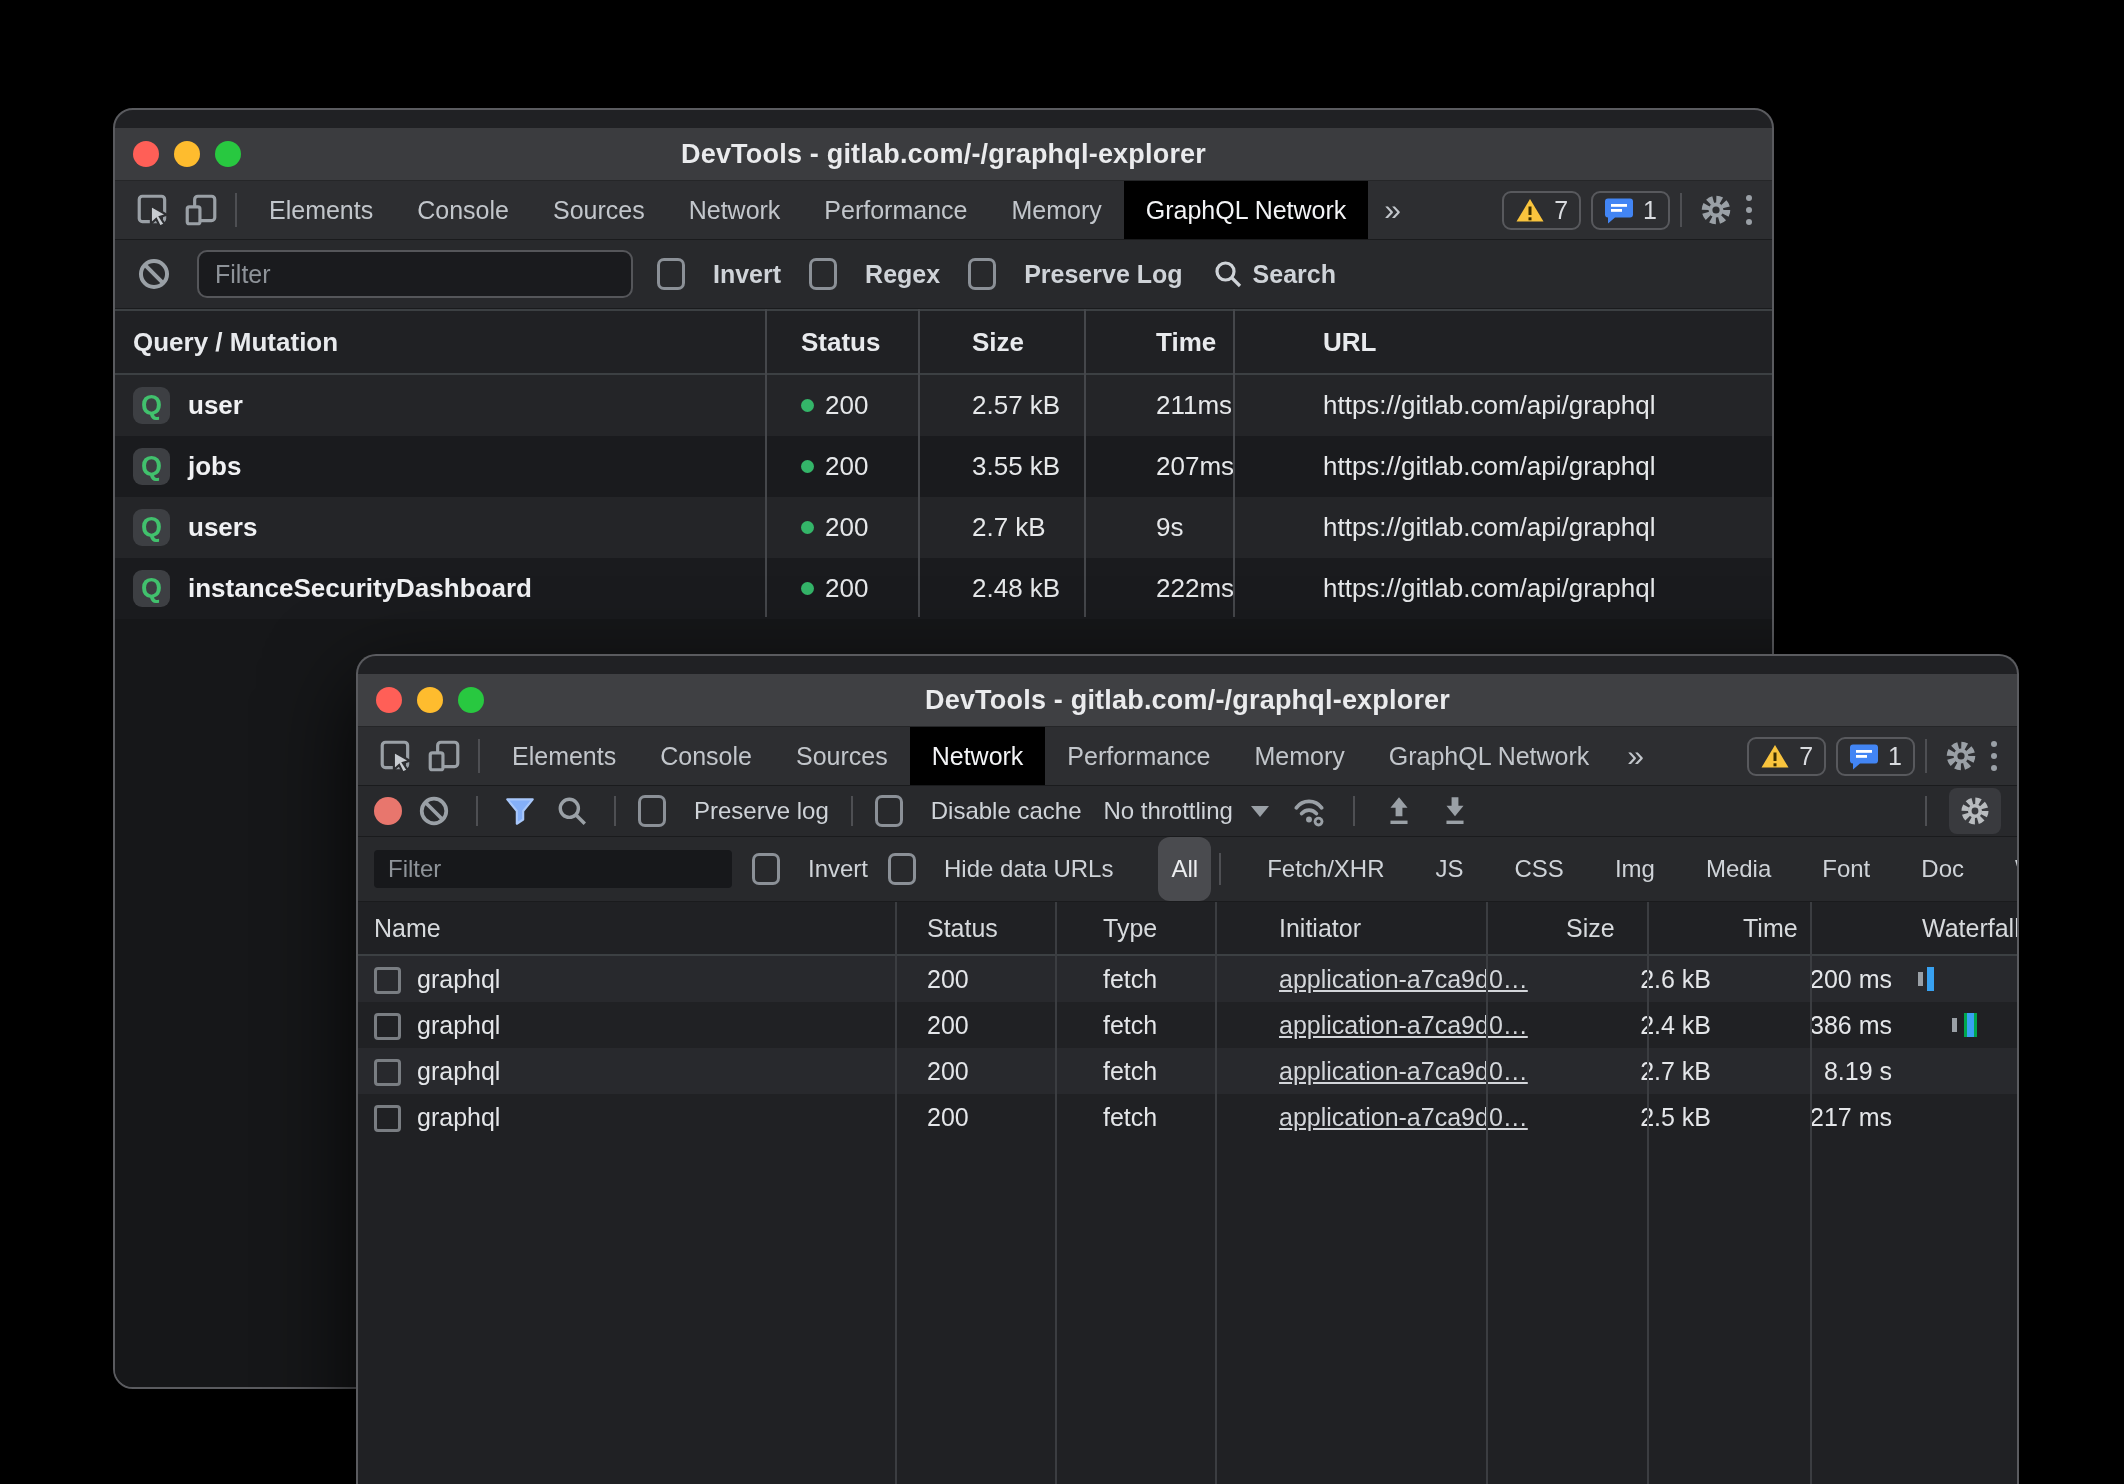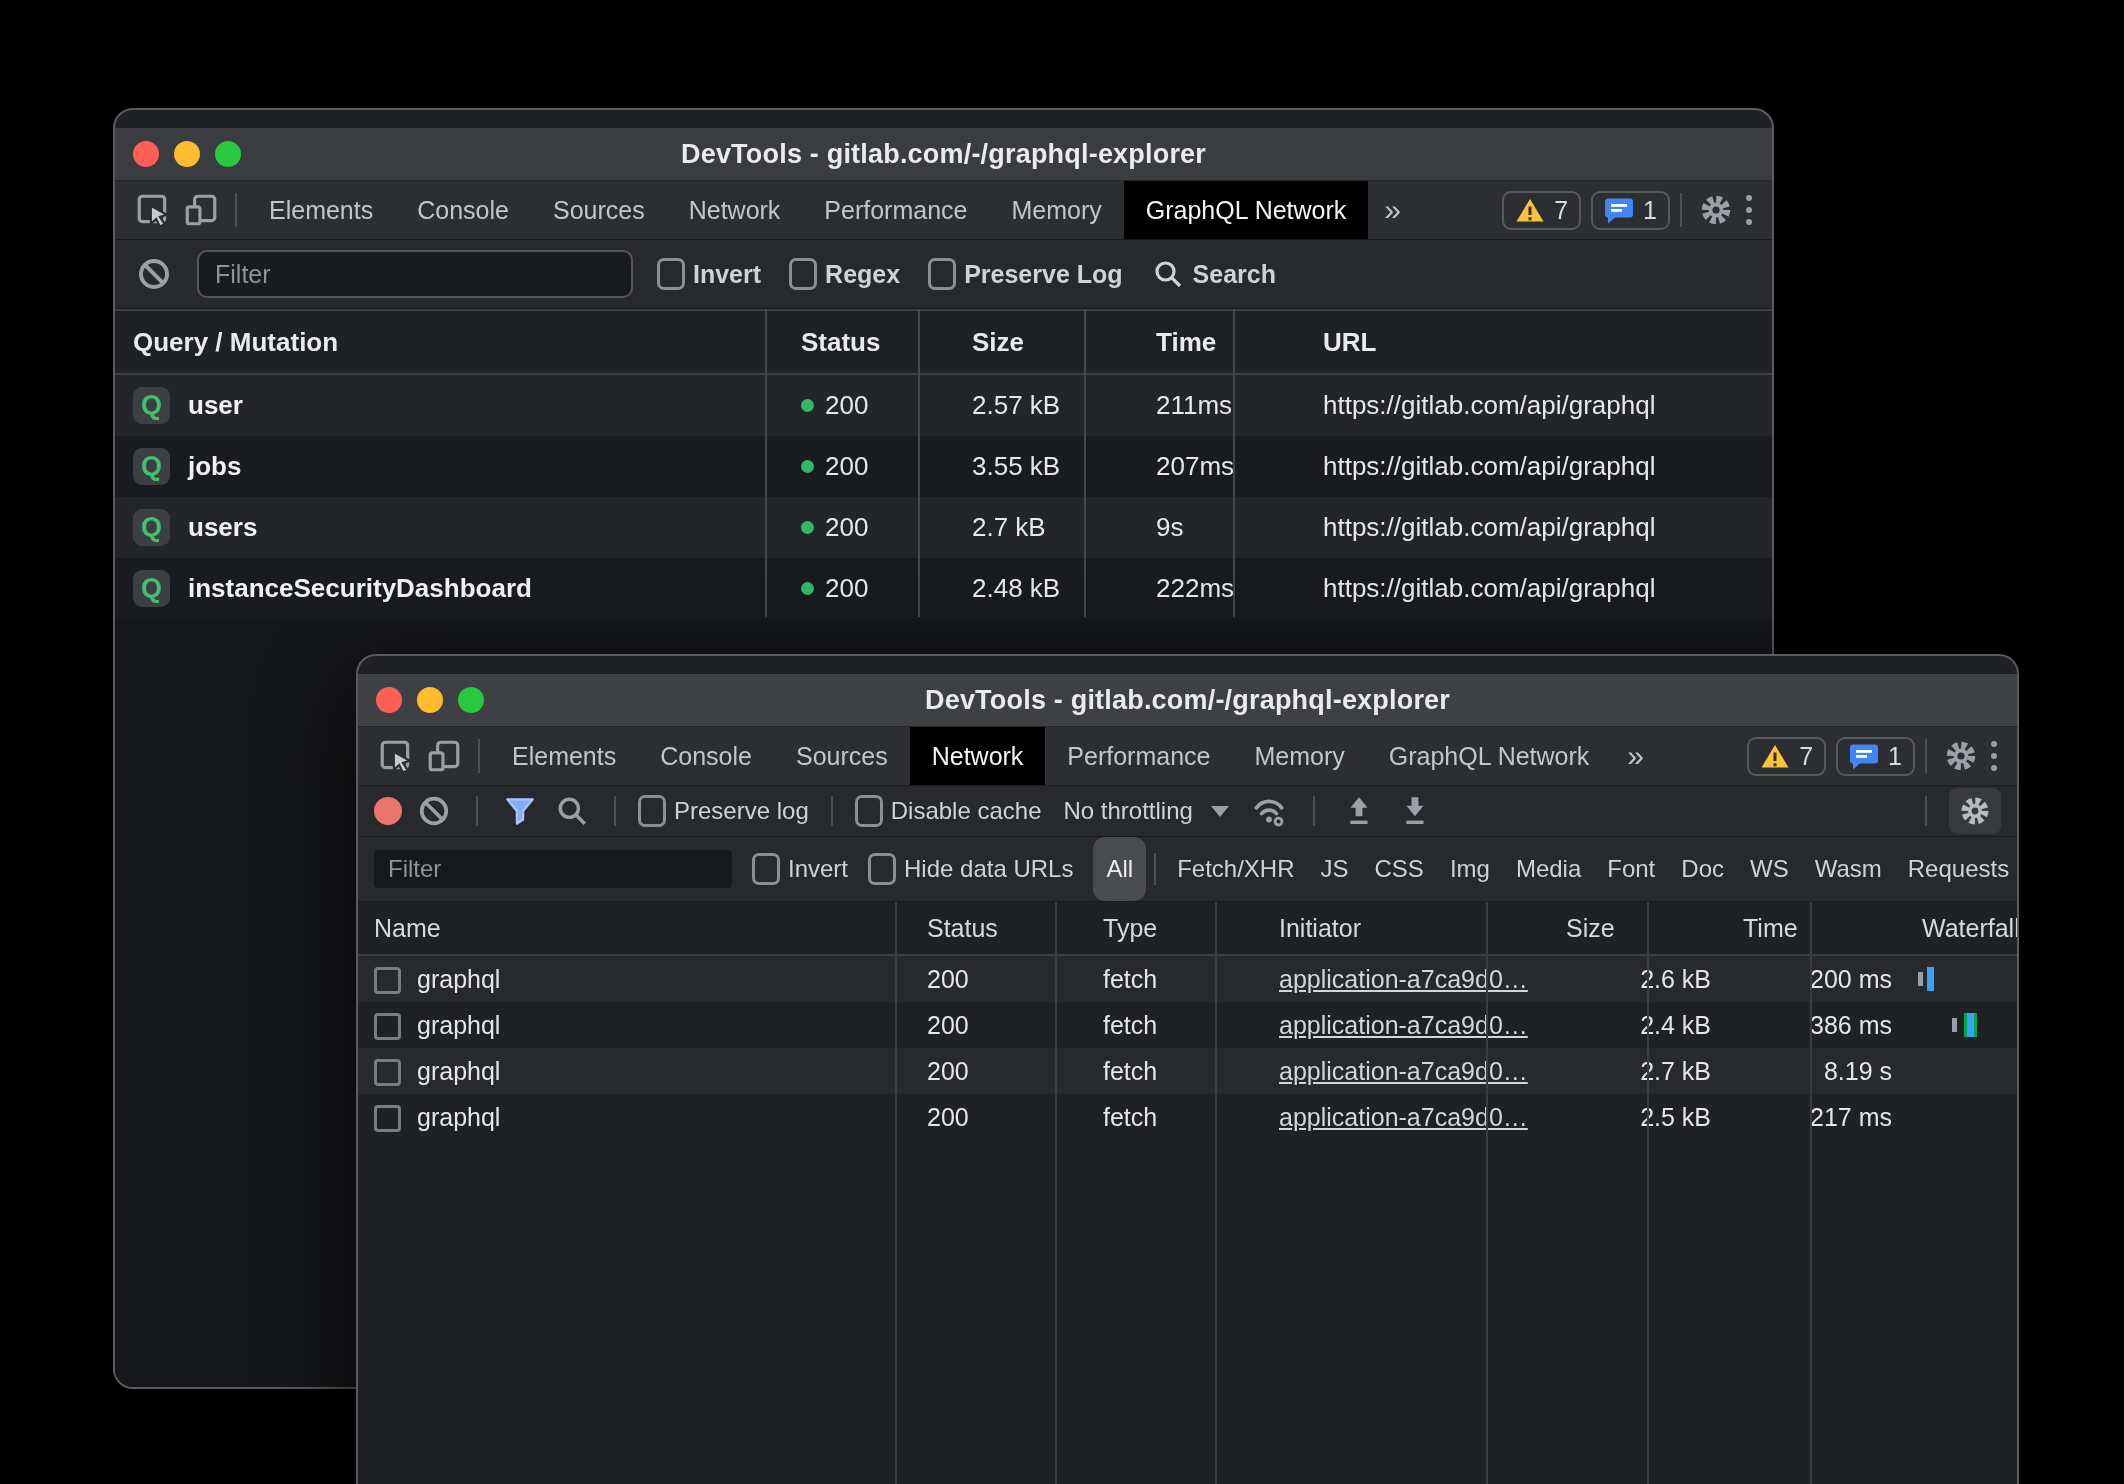--- a/index.html
+++ b/index.html
@@ -34,21 +34,21 @@
          padding:3px 11px;color:#dadce0;font-size:25px;margin-left:10px;flex:0 0 auto;}
   .dots{display:flex;flex-direction:column;gap:6px;align-items:center;padding:0 6px;}
   .dots i{width:6px;height:6px;border-radius:50%;background:#9aa0a6;}
 
   
   .gql-filterbar{flex:0 0 68px;display:flex;align-items:center;gap:24px;background:#28292c;
                  padding:0 20px;border-bottom:1px solid #1a1b1d;}
   .gql-filter-input{width:400px;height:44px;border-radius:10px;border:2px solid #55565a;background:#1a1b1e;
                     color:#e8eaed;font-size:25px;padding:0 16px;outline:none;font-family:inherit;}
   .gql-filter-input::placeholder{color:#8e9399;}
-  .cbgroup{display:flex;align-items:center;gap:8px;font-size:25px;font-weight:bold;color:#cfd3d8;white-space:nowrap;}
+  .cbgroup{display:flex;align-items:center;gap:28px;font-size:25px;font-weight:bold;color:#cfd3d8;white-space:nowrap;}
   .cb{width:22px;height:26px;border:3px solid #8b9097;border-radius:7px;background:transparent;flex:0 0 auto;}
   .searchgrp{display:flex;align-items:center;gap:10px;font-size:25px;font-weight:bold;color:#cfd3d8;margin-left:6px;}
 
   .gql-table{position:relative;}
   .gql-header{height:62px;display:flex;align-items:center;background:#202124;
               border-top:2px solid #3c4043;border-bottom:2px solid #3c4043;
               font-size:26px;font-weight:bold;color:#e8eaed;}
   .gql-header .hcell{padding-left:18px;}
   .bc0{width:650px;flex:0 0 auto;}.bc1{width:153px;flex:0 0 auto;}
   .bc2{width:166px;flex:0 0 auto;}.bc3{width:149px;flex:0 0 auto;}.bc4{flex:1;min-width:0;}
@@ -72,21 +72,21 @@
   .gearbox{width:52px;height:46px;background:#393a3e;border-radius:8px;display:flex;align-items:center;
            justify-content:center;flex:0 0 auto;}
 
   .net-filterrow{flex:0 0 50px;display:flex;align-items:center;gap:20px;background:#28292c;
                  padding:0 16px;border-bottom:1px solid #1a1b1d;}
   .net-filter-input{width:330px;height:38px;border:none;border-radius:4px;background:#17181b;color:#e8eaed;
                     font-size:24px;padding:0 14px;outline:none;font-family:inherit;flex:0 0 auto;}
   .net-filter-input::placeholder{color:#8e9399;}
   .cbgroup.reg{font-weight:normal;font-size:24px;}
   .chips{display:flex;align-items:center;gap:0;min-width:0;}
-  .chip{padding:18px 13px;font-size:24px;color:#cfd3d8;white-space:nowrap;}
+  .chip{padding:18px 13px;font-size:24px;color:#cfd3d8;white-space:nowrap;margin-left:25px;}
   .chip.selected{background:#4a4b4f;border-radius:12px;color:#eceef0;}
   .chips .vdiv{height:32px;margin:0 8px;}
 
   .net-optsrow{flex:0 0 46px;display:flex;align-items:center;gap:30px;background:#28292c;
                padding:0 16px;border-bottom:1px solid #3c4043;}
 
   .net-table{position:relative;flex:1;display:flex;flex-direction:column;background:#202124;}
   .net-header{flex:0 0 52px;display:flex;align-items:center;background:#202124;
               border-bottom:2px solid #3c4043;font-size:25px;color:#d7dadd;}
   .net-header .hcell{padding-left:16px;}

